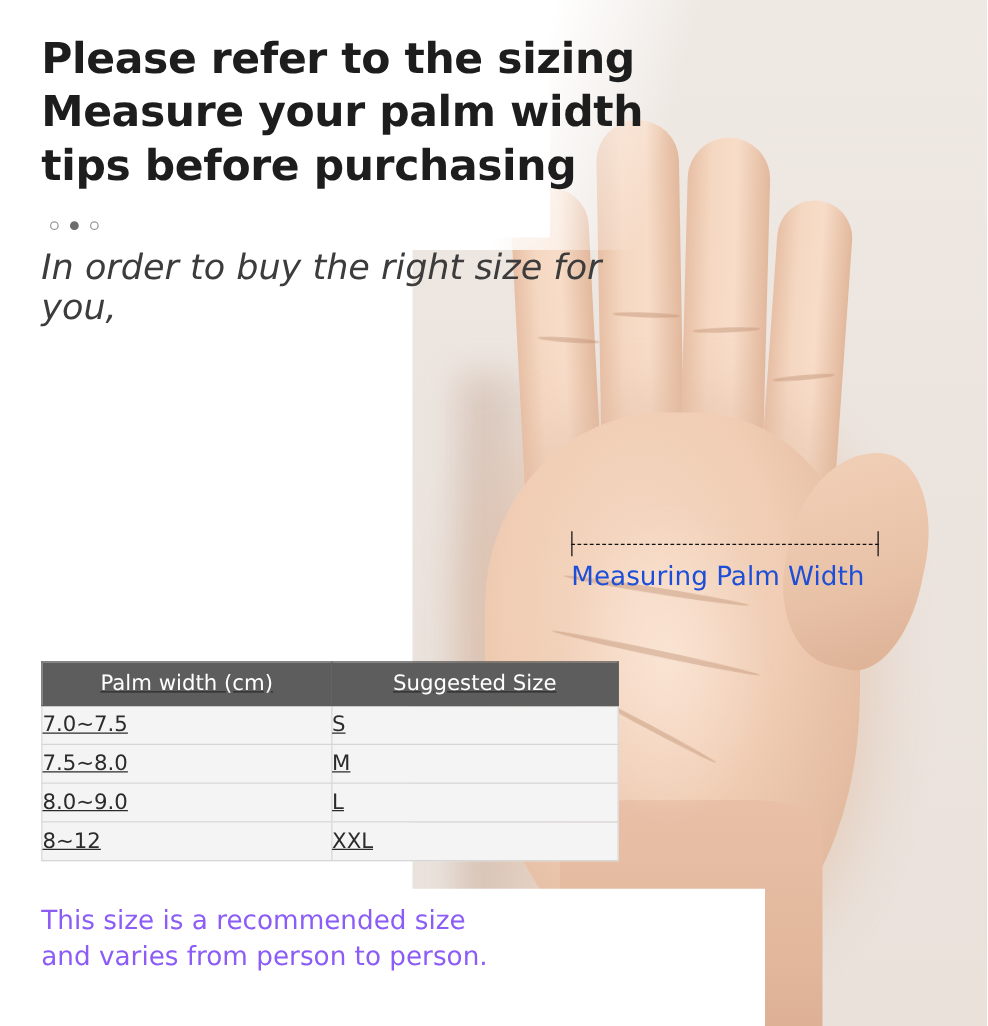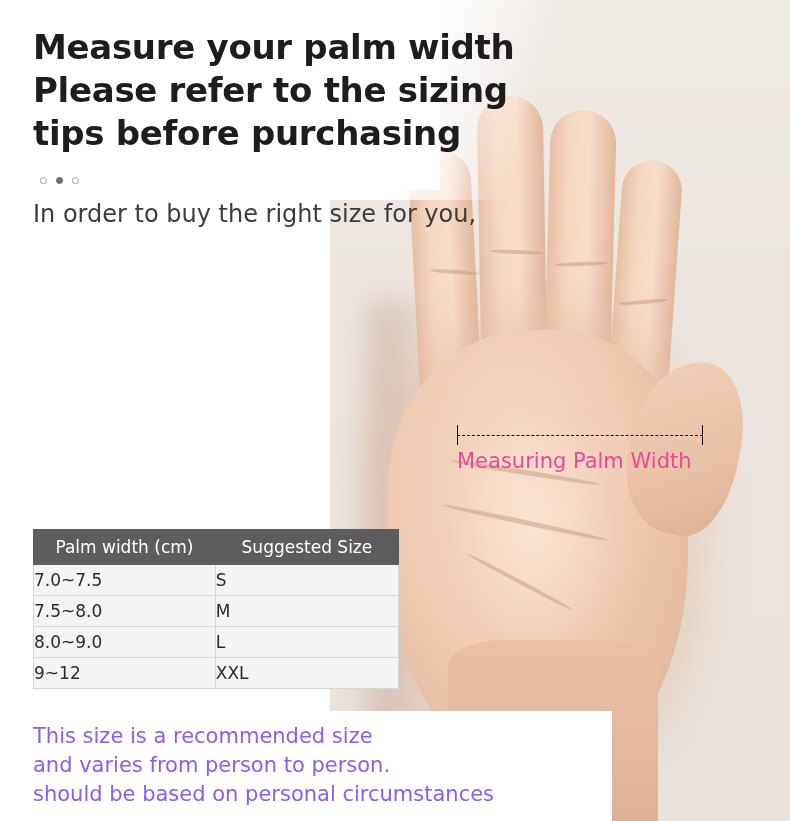--- a/index.html
+++ b/index.html
@@ -170,23 +170,24 @@
     border: 1px solid #9a9a9a;
     box-sizing: border-box;
   }
   .dot.filled { background: #6d6d6d; border-color: #6d6d6d; }
 
   #subhead {
     position: absolute;
     left: 33px;
     top: 198px;
     width: 470px;
-    font-size: 24px;
+    font-size: 28px;
     line-height: 32px;
     color: #3c3c3c;
+    font-style: italic;
   }
 
   
   #measure {
     position: absolute;
     left: 452px;
     top: 425px;
     width: 310px;
     height: 70px;
   }
@@ -204,34 +205,35 @@
     left: 5px;
     top: 10px;
     width: 246px;
     border-top: 1px dashed #111111;
   }
   #measure-label {
     position: absolute;
     left: 5px;
     top: 24px;
     font-size: 21px;
-    color: #ec4899;
+    color: #1d4ed8;
     white-space: nowrap;
     text-align: center;
   }
 
   
   #size-table {
     position: absolute;
     left: 33px;
     top: 529px;
-    width: 366px;
+    width: 462px;
     border-collapse: collapse;
     font-size: 17px;
     color: #2b2b2b;
+    text-decoration: underline;
   }
   #size-table th {
     background: #5d5d5d;
     color: #ffffff;
     font-weight: normal;
     font-size: 17px;
     padding: 7px 0;
     border: 1px solid #5d5d5d;
     text-align: center;
   }
@@ -278,22 +280,22 @@
   </div>
 
   <div id="left-panel"></div>
   <div id="left-panel-2"></div>
   <div id="heading-bg"></div>
   <div id="bottom-panel"></div>
 
   <div id="content">
 
     <div id="headline">
+      <div>Please refer to the sizing</div>
       <div>Measure your palm width</div>
-      <div>Please refer to the sizing</div>
       <div>tips before purchasing</div>
     </div>
 
     <div id="dots">
       <span class="dot"></span>
       <span class="dot filled"></span>
       <span class="dot"></span>
     </div>
 
     <div id="subhead">
@@ -325,26 +327,25 @@
         </tr>
         <tr>
           <td>7.5~8.0</td>
           <td>M</td>
         </tr>
         <tr>
           <td>8.0~9.0</td>
           <td>L</td>
         </tr>
         <tr>
-          <td>9~12</td>
+          <td>8~12</td>
           <td>XXL</td>
         </tr>
       </tbody>
     </table>
 
     <div id="footnote">
       <div>This size is a recommended size</div>
       <div>and varies from person to person.</div>
-      <div>should be based on personal circumstances</div>
     </div>
 
   </div>
 </div>
 
 </body></html>

